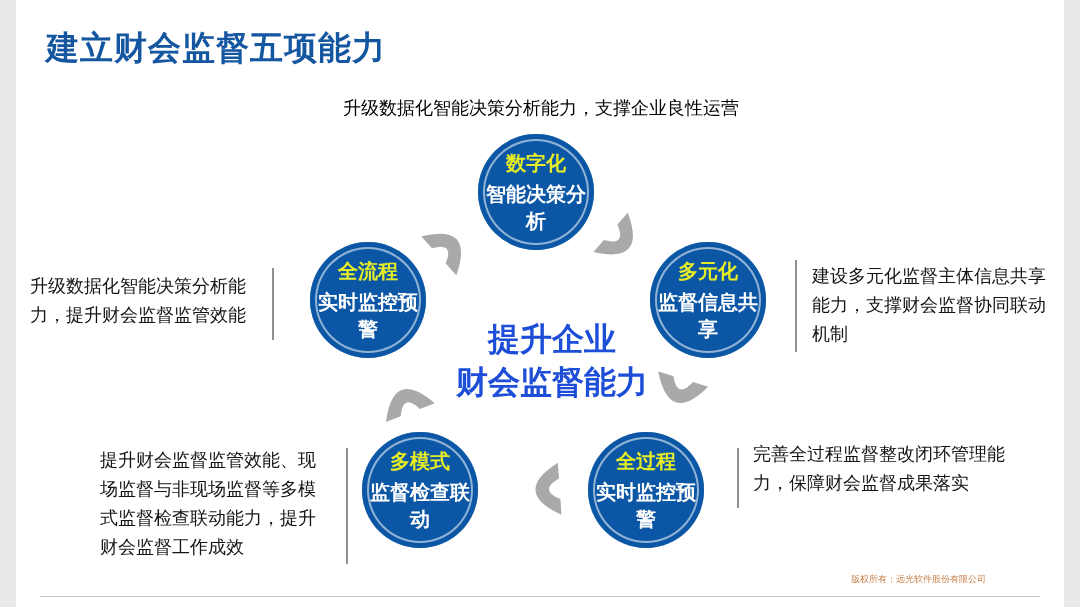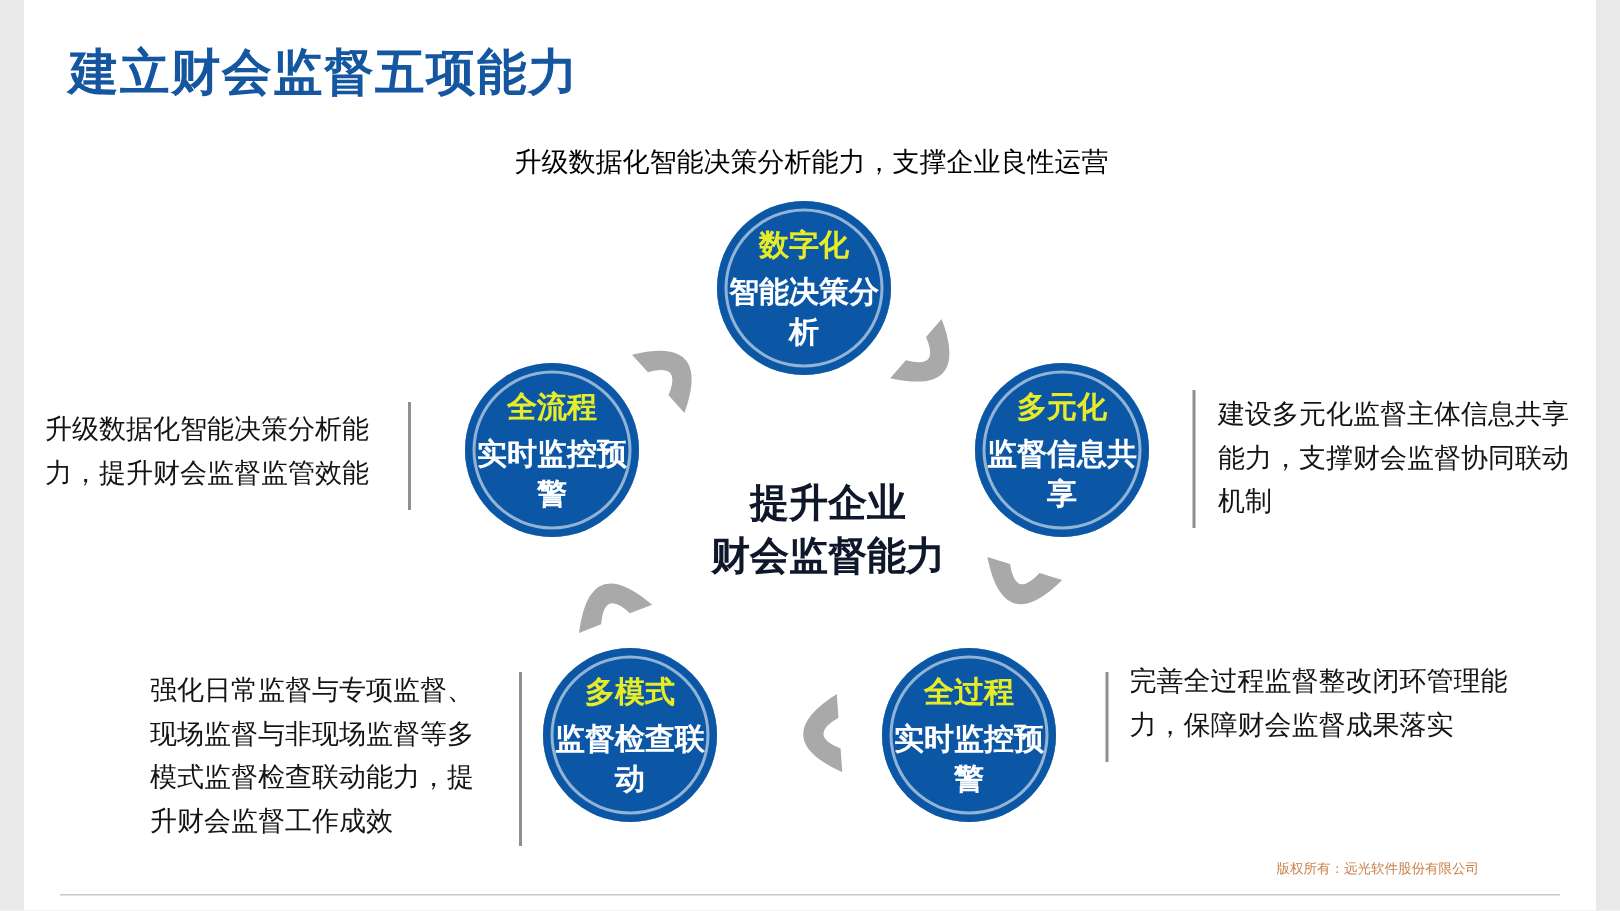--- a/index.html
+++ b/index.html
@@ -31,21 +31,21 @@
   }
   .node-label { font-size:20px; font-weight:bold; color:#e6ec25; }
   .node-sub   { font-size:20px; font-weight:bold; color:#ffffff; margin-top:4px; }
   .node-top   { left:462px; top:134px; }
   .node-left  { left:294px; top:242px; }
   .node-right { left:634px; top:242px; }
   .node-bl    { left:346px; top:432px; }
   .node-br    { left:572px; top:432px; }
   .center-text {
     position:absolute; left:430px; top:318px; width:212px;
-    text-align:center; font-size:26px; font-weight:bold; color:#0f172a;
+    text-align:center; font-size:32px; font-weight:bold; color:#1d4ed8;
     line-height:1.35;
   }
   .note {
     position:absolute; font-size:18px; line-height:1.62; color:#141414;
   }
   .note-left { left:14px;  top:272px; width:222px; }
   .note-right{ left:796px; top:262px; width:242px; }
   .note-bl   { left:84px;  top:446px; width:224px; }
   .note-br   { left:737px; top:440px; width:264px; }
   .vbar { position:absolute; width:2px; background:#909090; }
@@ -123,21 +123,21 @@
     <div>财会监督能力</div>
   </div>
 
   <div class="vbar bar-left"></div>
   <div class="note note-left">升级数据化智能决策分析能力，提升财会监督监管效能</div>
 
   <div class="vbar bar-right"></div>
   <div class="note note-right">建设多元化监督主体信息共享能力，支撑财会监督协同联动机制</div>
 
   <div class="vbar bar-bl"></div>
-  <div class="note note-bl">强化日常监督与专项监督、现场监督与非现场监督等多模式监督检查联动能力，提升财会监督工作成效</div>
+  <div class="note note-bl">提升财会监督监管效能、现场监督与非现场监督等多模式监督检查联动能力，提升财会监督工作成效</div>
 
   <div class="vbar bar-br"></div>
   <div class="note note-br">完善全过程监督整改闭环管理能力，保障财会监督成果落实</div>
 
   <div class="footer-text">版权所有：远光软件股份有限公司</div>
   <div class="footer-divider"></div>
 
 </div>
 
 </body></html>

